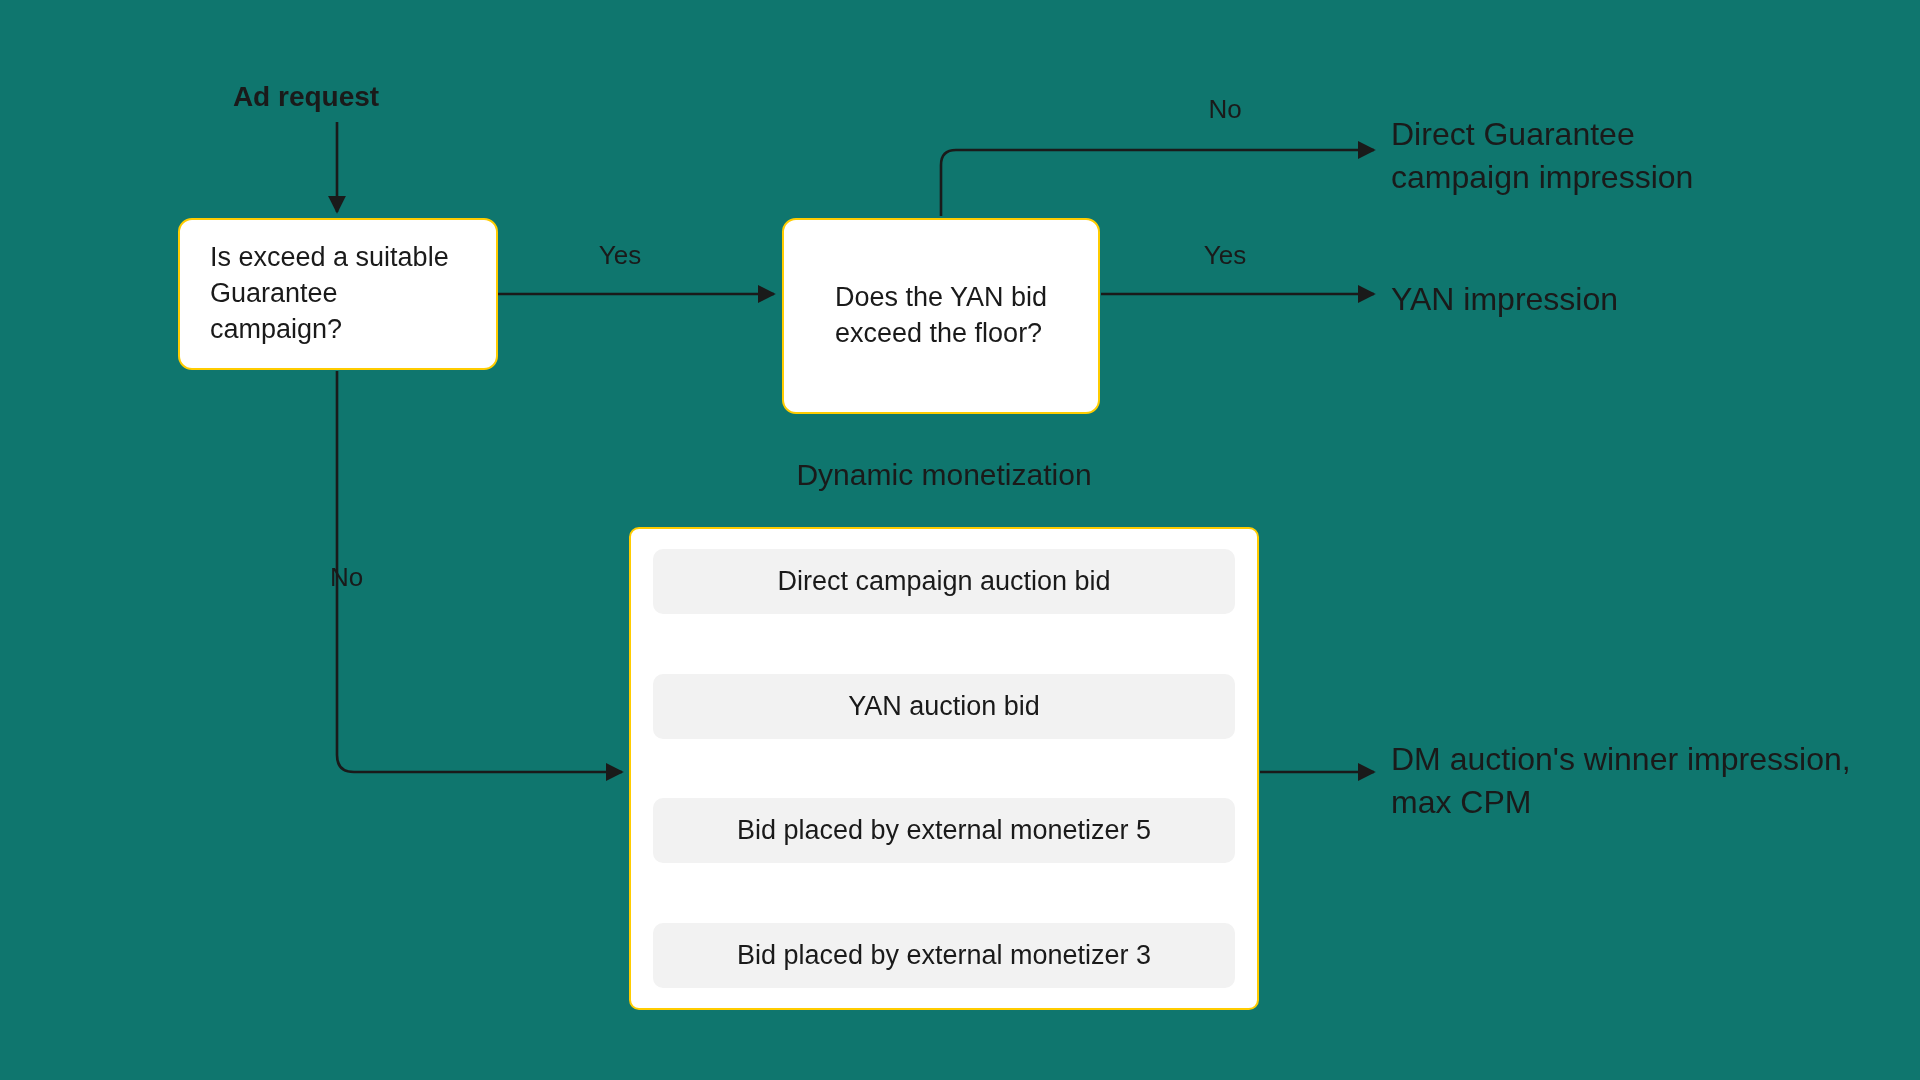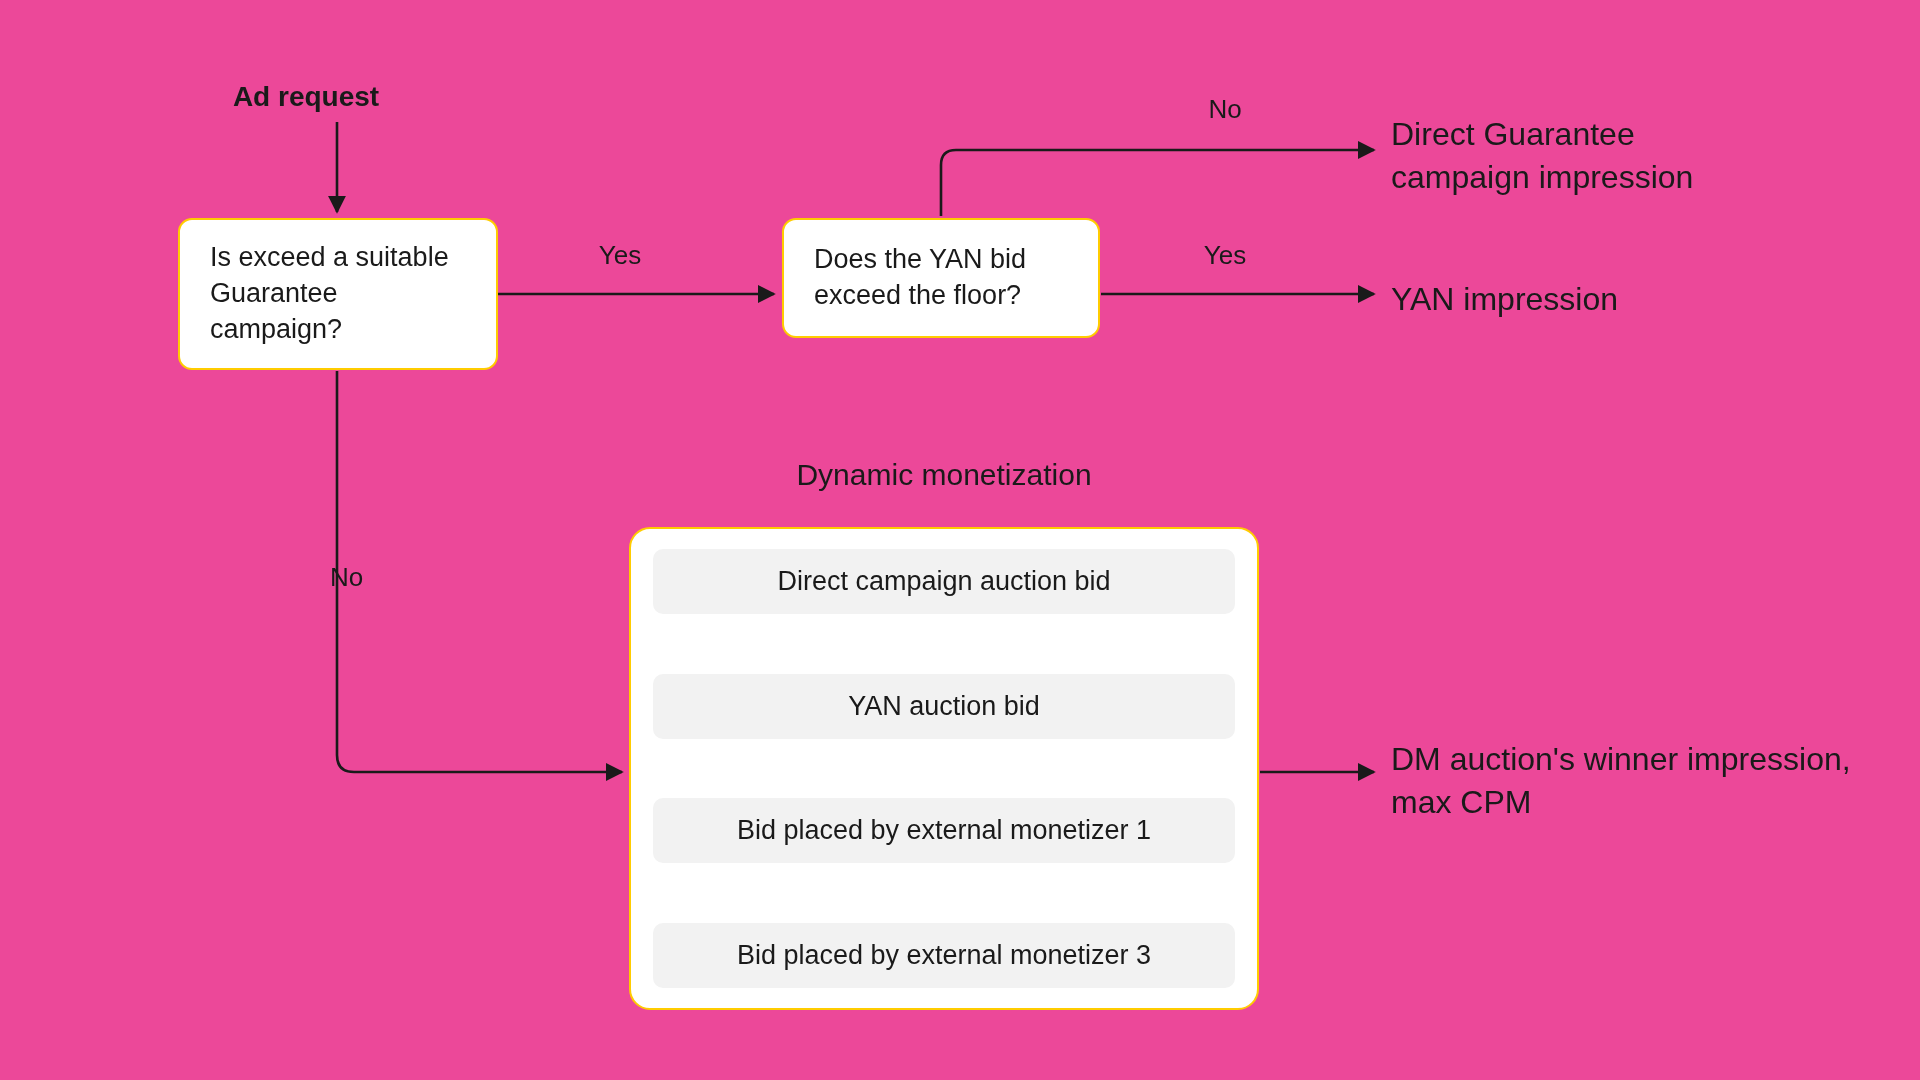--- a/index.html
+++ b/index.html
@@ -4,21 +4,21 @@
 <style>
   html, body {
     margin: 0;
     padding: 0;
     background: #ffffff;
   }
   #canvas {
     position: relative;
     width: 1920px;
     height: 1080px;
-    background: #ec4899;
+    background: #0f766e;
     font-family: "Liberation Sans", sans-serif;
     overflow: hidden;
   }
   #edges {
     position: absolute;
     left: 0;
     top: 0;
     width: 1920px;
     height: 1080px;
     pointer-events: none;
@@ -37,41 +37,41 @@
   .node-text {
     font-size: 27px;
     line-height: 1.33;
     color: #1a1a1a;
     padding-left: 30px;
     padding-right: 18px;
     white-space: pre-line;
   }
 
   #box-guarantee { left: 178px;  top: 218px; width: 320px; height: 152px; }
-  #box-yanfloor  { left: 782px;  top: 218px; width: 318px; height: 120px; }
+  #box-yanfloor  { left: 782px;  top: 218px; width: 318px; height: 196px; padding-left: 21px; }
 
   
   #dm-caption {
     position: absolute;
     left: 629px;
     top: 458px;
     width: 630px;
     text-align: center;
     font-size: 30px;
     color: #1a1a1a;
   }
   #dm-group {
     position: absolute;
     left: 629px;
     top: 527px;
     width: 630px;
     height: 483px;
     box-sizing: border-box;
     border: 2px solid #FFCC00;
-    border-radius: 21px;
+    border-radius: 10px;
     background: #ffffff;
     padding: 20px 22px;
     display: flex;
     flex-direction: column;
     justify-content: space-between;
   }
   .dm-row {
     height: 65px;
     border-radius: 10px;
     background: #F2F2F2;
@@ -165,17 +165,17 @@
   <div class="label" id="lbl-yan-impression">YAN impression</div>
 
   <div class="label" id="lbl-dm-winner">DM auction's winner impression,
 max CPM</div>
 
   <div id="dm-caption">Dynamic monetization</div>
 
   <div id="dm-group">
     <div class="dm-row">Direct campaign auction bid</div>
     <div class="dm-row">YAN auction bid</div>
-    <div class="dm-row">Bid placed by external monetizer 1</div>
+    <div class="dm-row">Bid placed by external monetizer 5</div>
     <div class="dm-row">Bid placed by external monetizer 3</div>
   </div>
 
 </div>
 
 </body></html>

